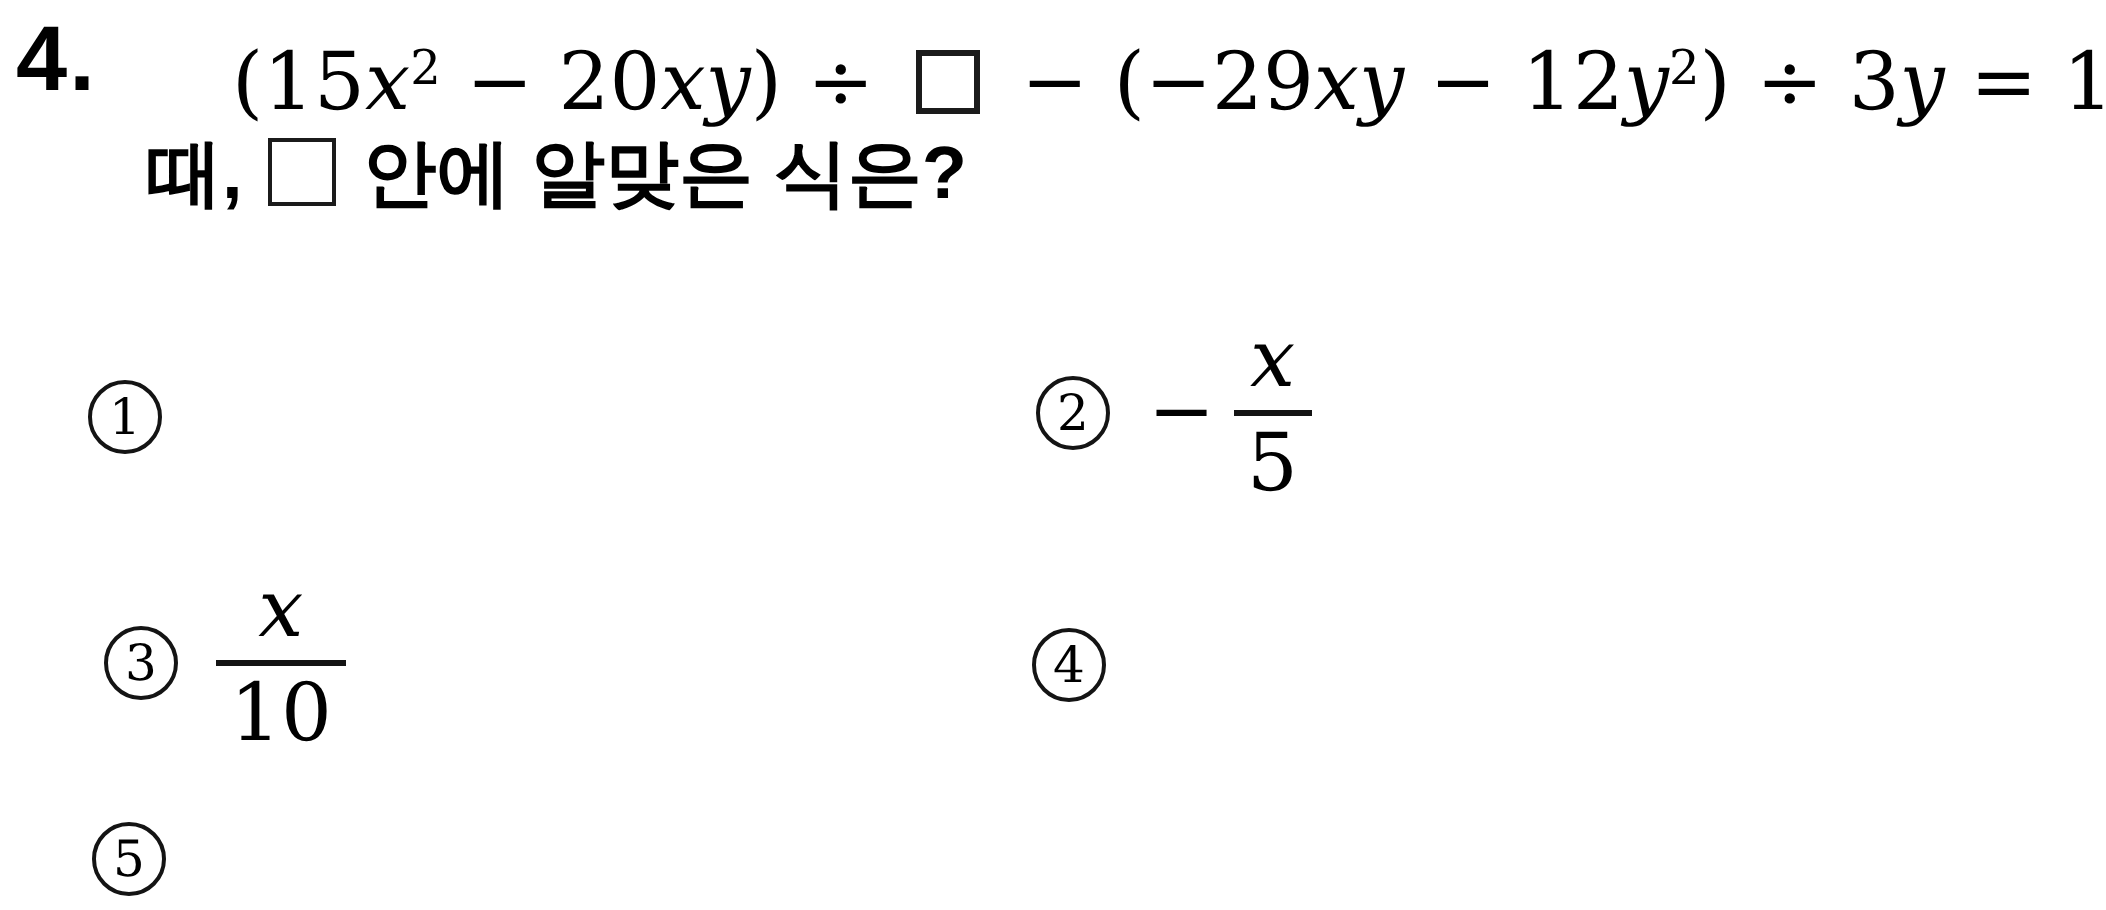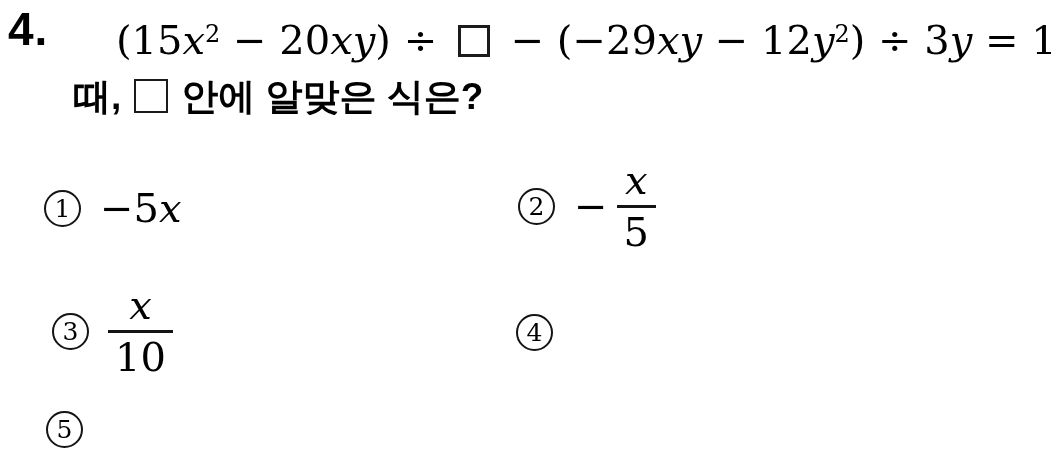--- a/index.html
+++ b/index.html
@@ -29,21 +29,21 @@
   .blank-box {
     display: inline-block;
     width: 32px; height: 32px;
     border: 3px solid #1b1b1b;
     background: #fff;
     vertical-align: -3px;
     margin: 0 8px;
   }
 
   .line2 {
-    position: absolute; left: 74px; top: 72px;
+    position: absolute; left: 74px; top: 62px;
     font-size: 37px; line-height: 50px; white-space: nowrap;
     font-family: "Liberation Sans", sans-serif; font-weight: 700;
   }
   .line2 .blank-box { width: 34px; height: 34px; border-width: 2.5px; vertical-align: -4px; margin: 0 13px; }
 
   .option {
     position: absolute;
     display: flex; align-items: center;
     font-size: 40px; line-height: 1.1; white-space: nowrap;
   }
@@ -74,21 +74,20 @@
 <div>
 
   <div class="qnum">4.</div>
 
   <div class="line1 math"><span>(15</span><span class="it">x</span><span class="sup">2</span><span> − 20</span><span class="it">xy</span><span>) ÷ </span><span class="blank-box"></span><span> − (−29</span><span class="it">xy</span><span> − 12</span><span class="it">y</span><span class="sup">2</span><span>) ÷ 3</span><span class="it">y</span><span> = 11</span></div>
 
   <div class="line2"><span>때,</span><span class="blank-box"></span><span>안에 알맞은 식은?</span></div>
 
   <div class="option math" id="opt1">
     <span class="circ">1</span>
-    <span><span>−5</span><span class="it">x</span></span>
   </div>
 
   <div class="option math" id="opt2">
     <span class="circ">2</span>
     <span class="minus-sign">−</span>
     <span class="frac">
       <span class="num it">x</span>
       <span class="den">5</span>
     </span>
   </div>

